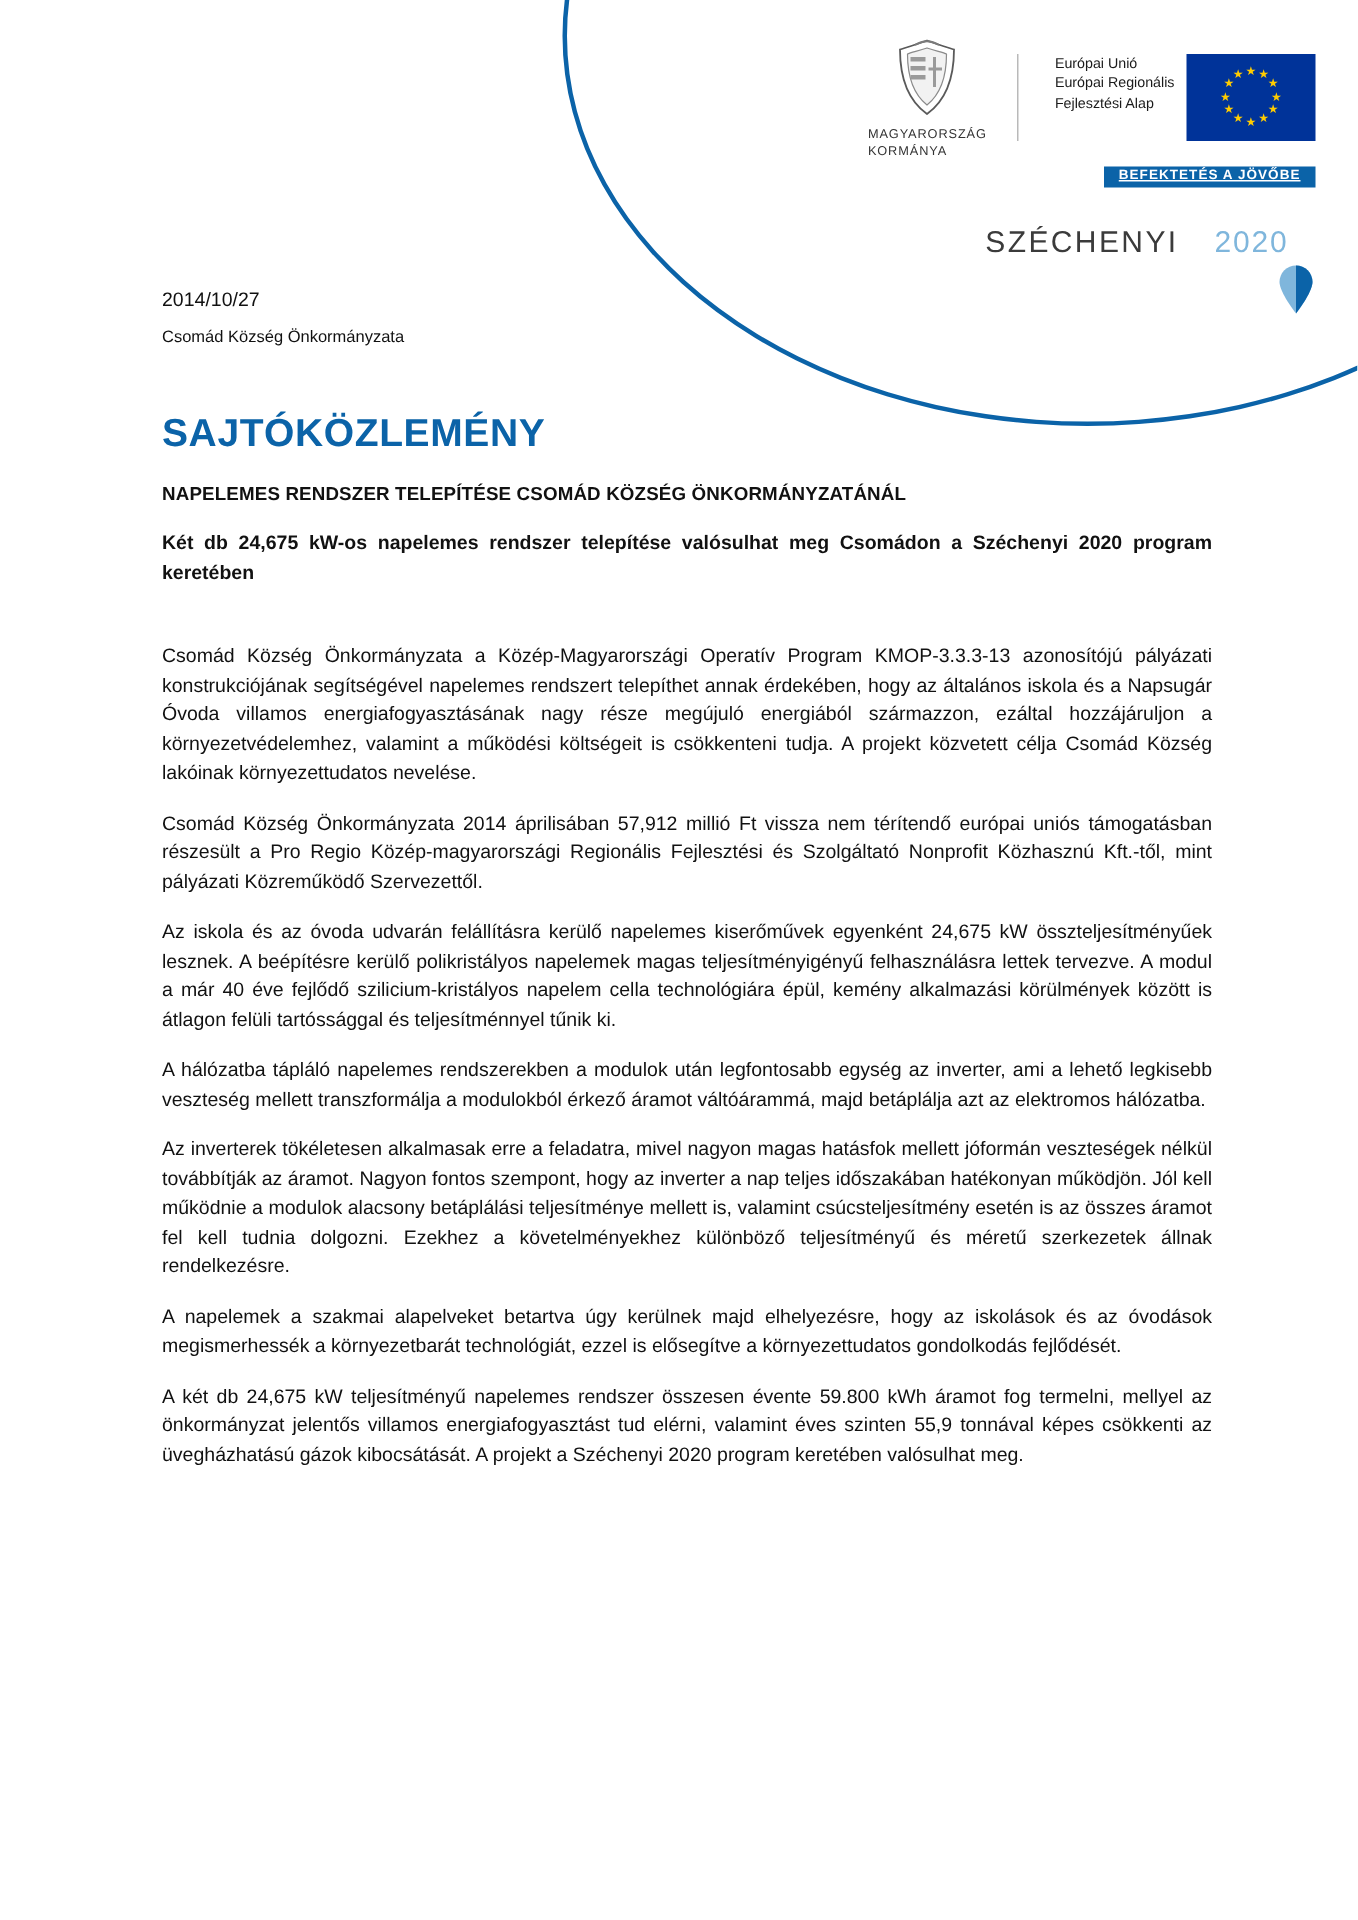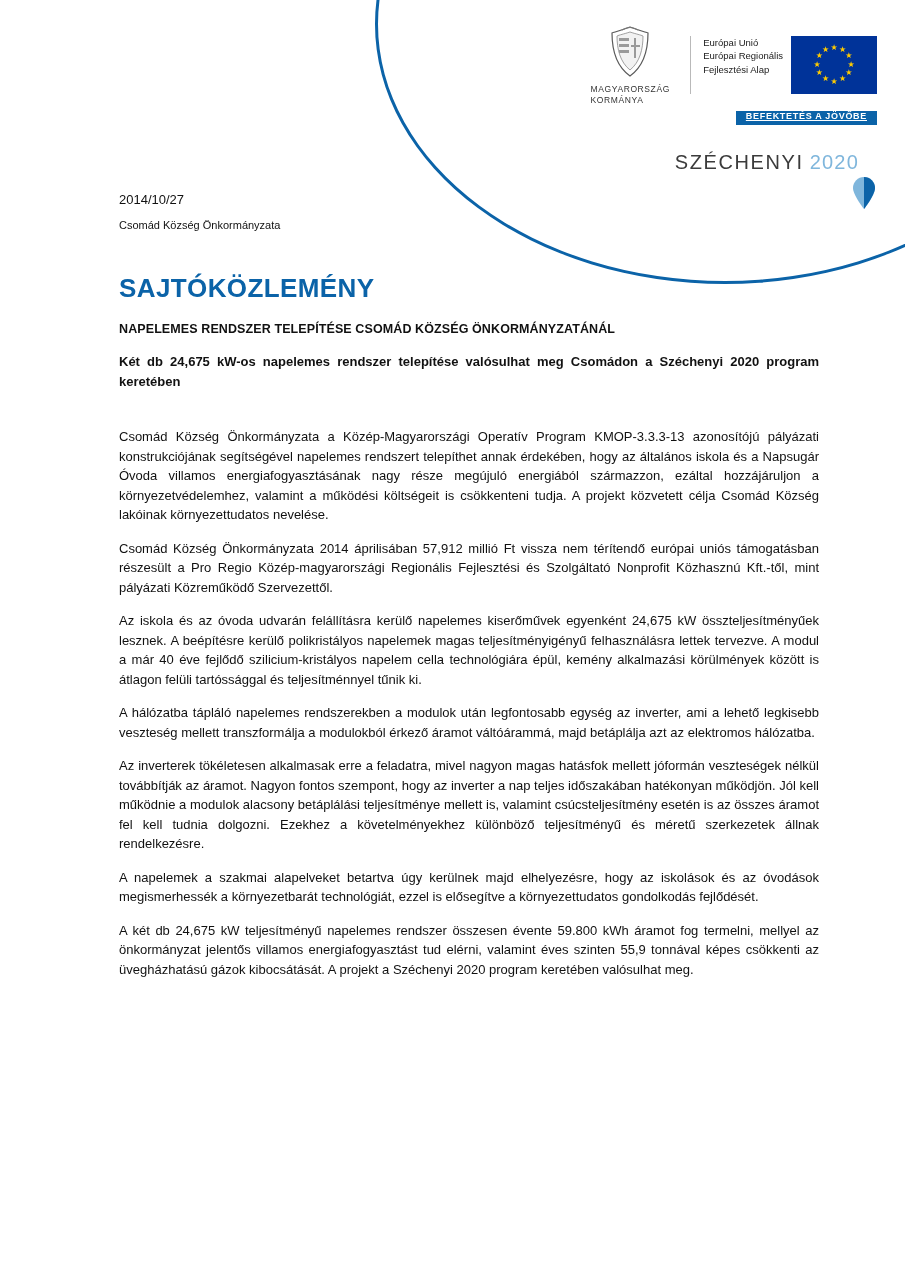--- a/index.html
+++ b/index.html
@@ -59,21 +59,21 @@
     font-size: 8.5px;
     letter-spacing: 0.6px;
     color: #333333;
     line-height: 1.25;
   }
   .eu-block {
     display: flex;
     align-items: flex-start;
     gap: 8px;
     border-left: 1px solid #b9b9b9;
-    padding-left: 12px;
+    padding-left: 24px;
   }
   .eu-text {
     font-size: 9.5px;
     line-height: 1.45;
     color: #1a1a1a;
     white-space: nowrap;
   }
   .eu-flag {
     width: 86px;
     height: 58px;
@@ -96,21 +96,21 @@
     padding: 0 10px 4px 10px;
     font-weight: bold;
     align-self: flex-end;
     margin-right: 0;
     text-decoration: underline;
   }
   .szechenyi {
     margin-top: 26px;
     display: flex;
     align-items: center;
-    gap: 6px;
+    gap: 24px;
     margin-right: 18px;
   }
   .szechenyi .sz-name {
     font-size: 20px;
     letter-spacing: 1.6px;
     color: #3b3b3b;
   }
   .szechenyi .sz-year {
     font-size: 20px;
     letter-spacing: 1.2px;
@@ -120,21 +120,21 @@
     position: absolute;
     top: 176px;
     right: 28px;
     width: 26px;
     height: 34px;
   }
 
   
   .doc {
     position: absolute;
-    left: 119px;
+    left: 108px;
     top: 192px;
     width: 700px;
   }
   .date {
     font-size: 13px;
     color: #111111;
     margin-bottom: 12px;
   }
   .org {
     font-size: 11px;

